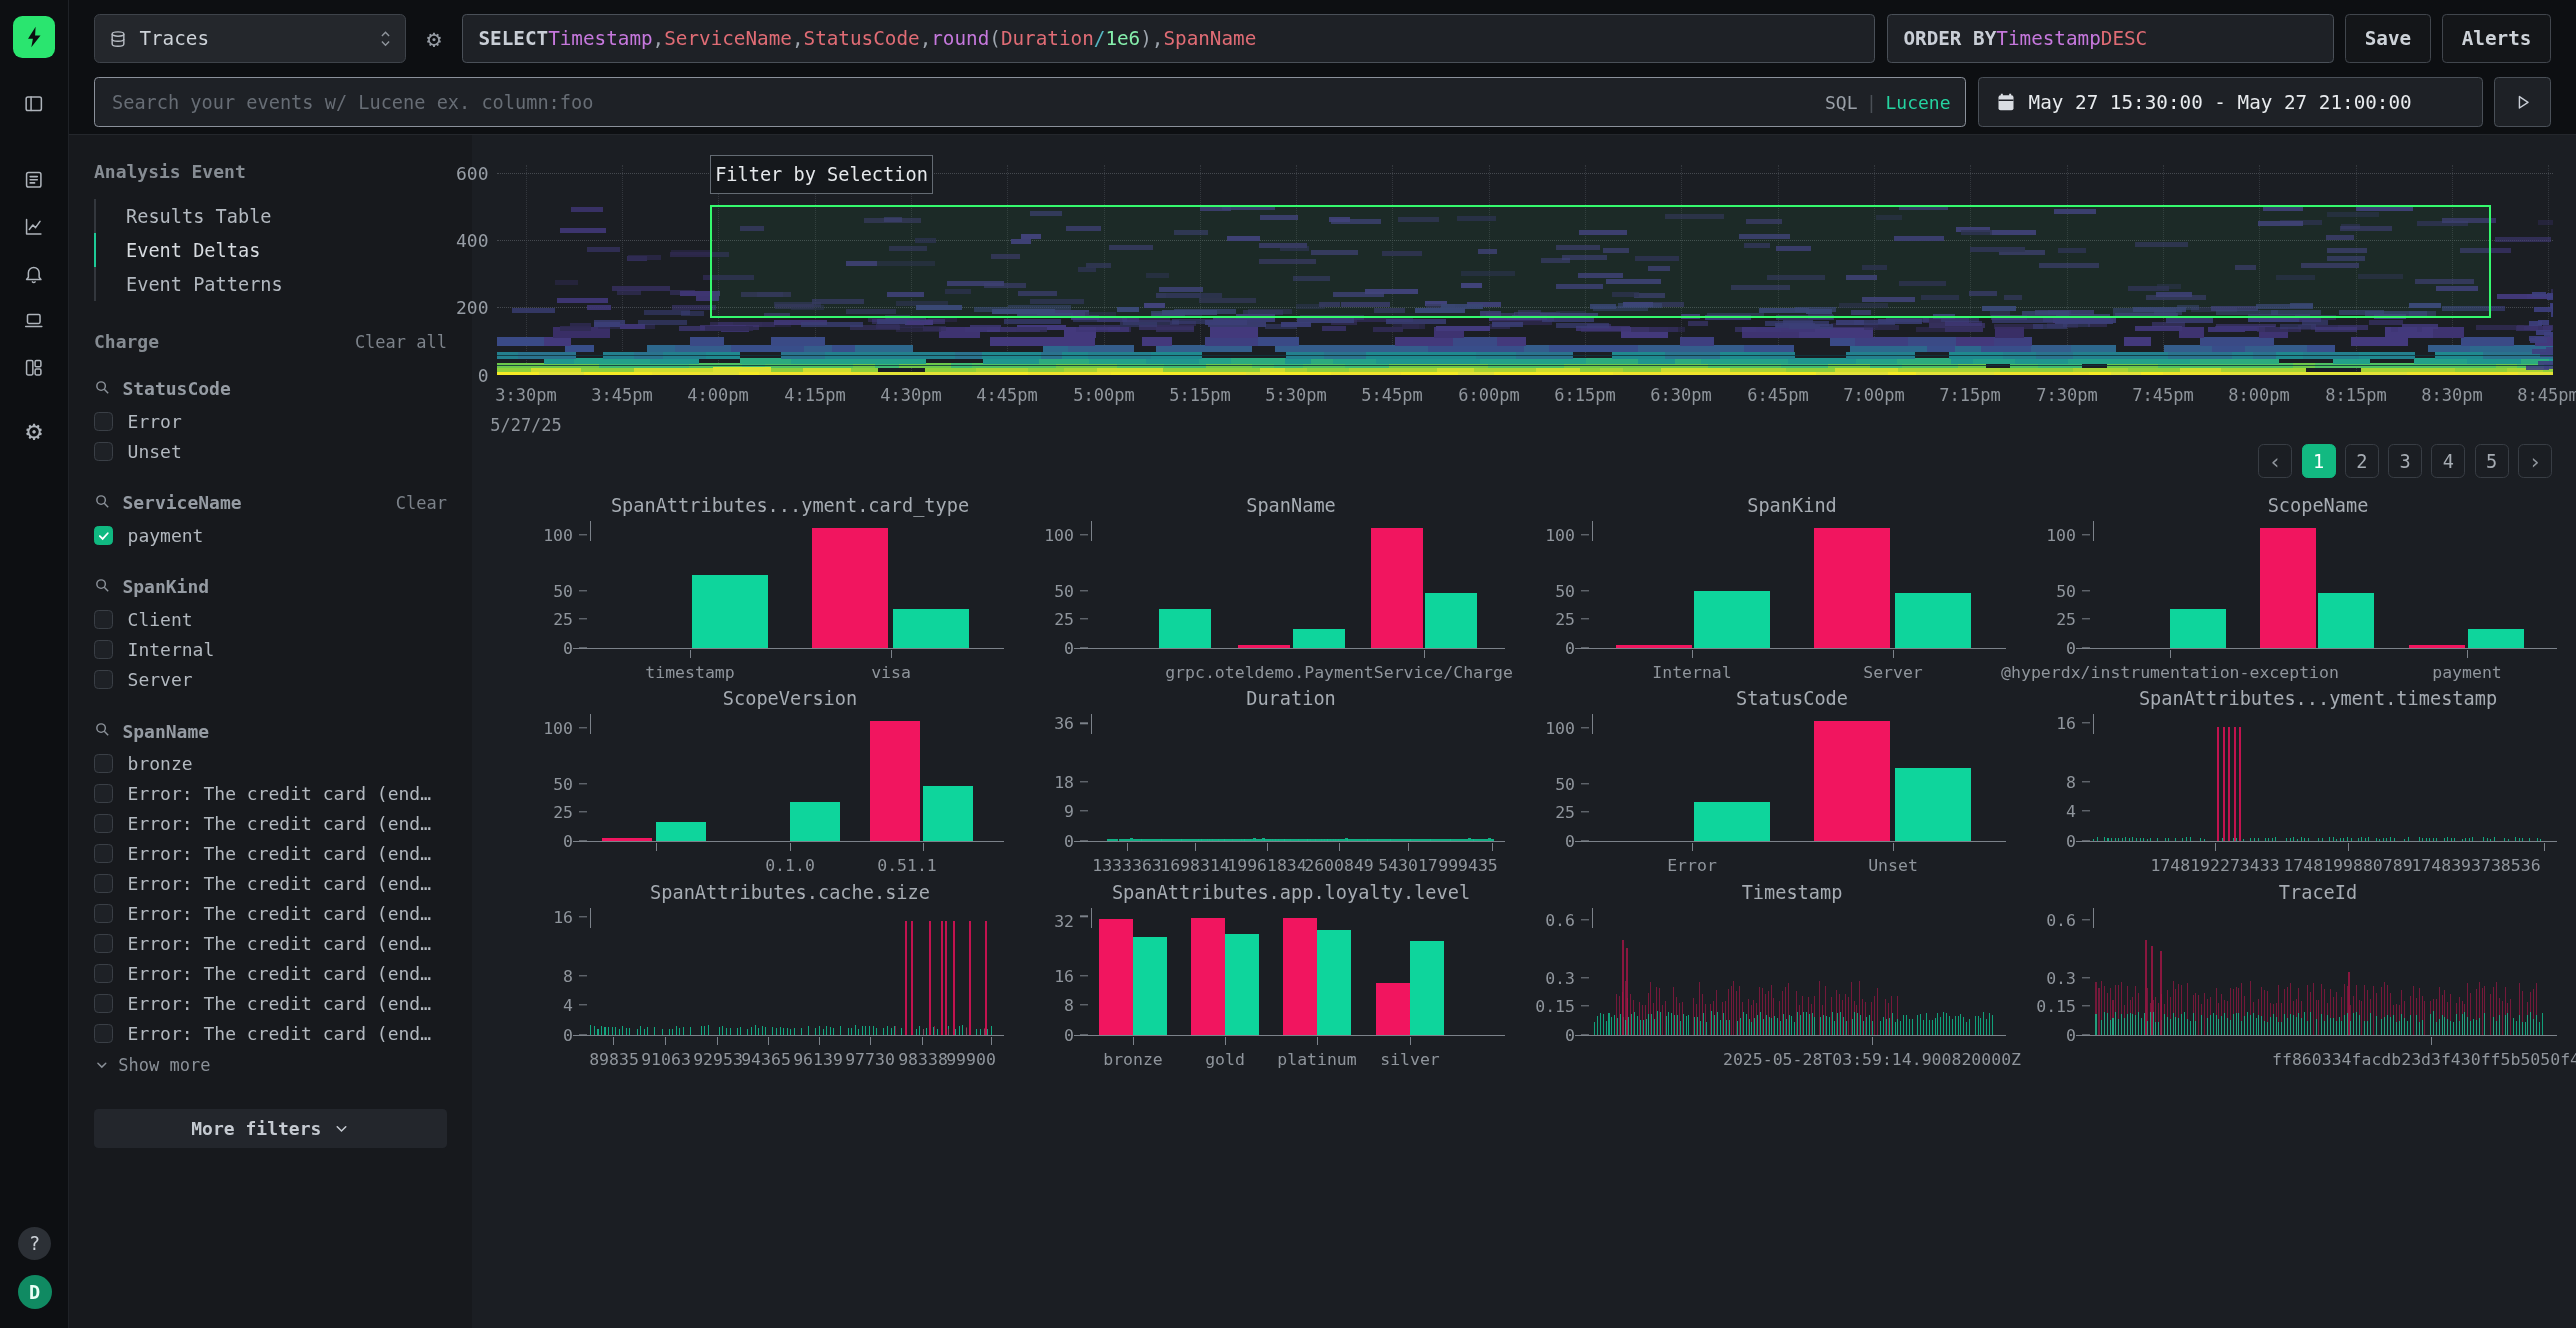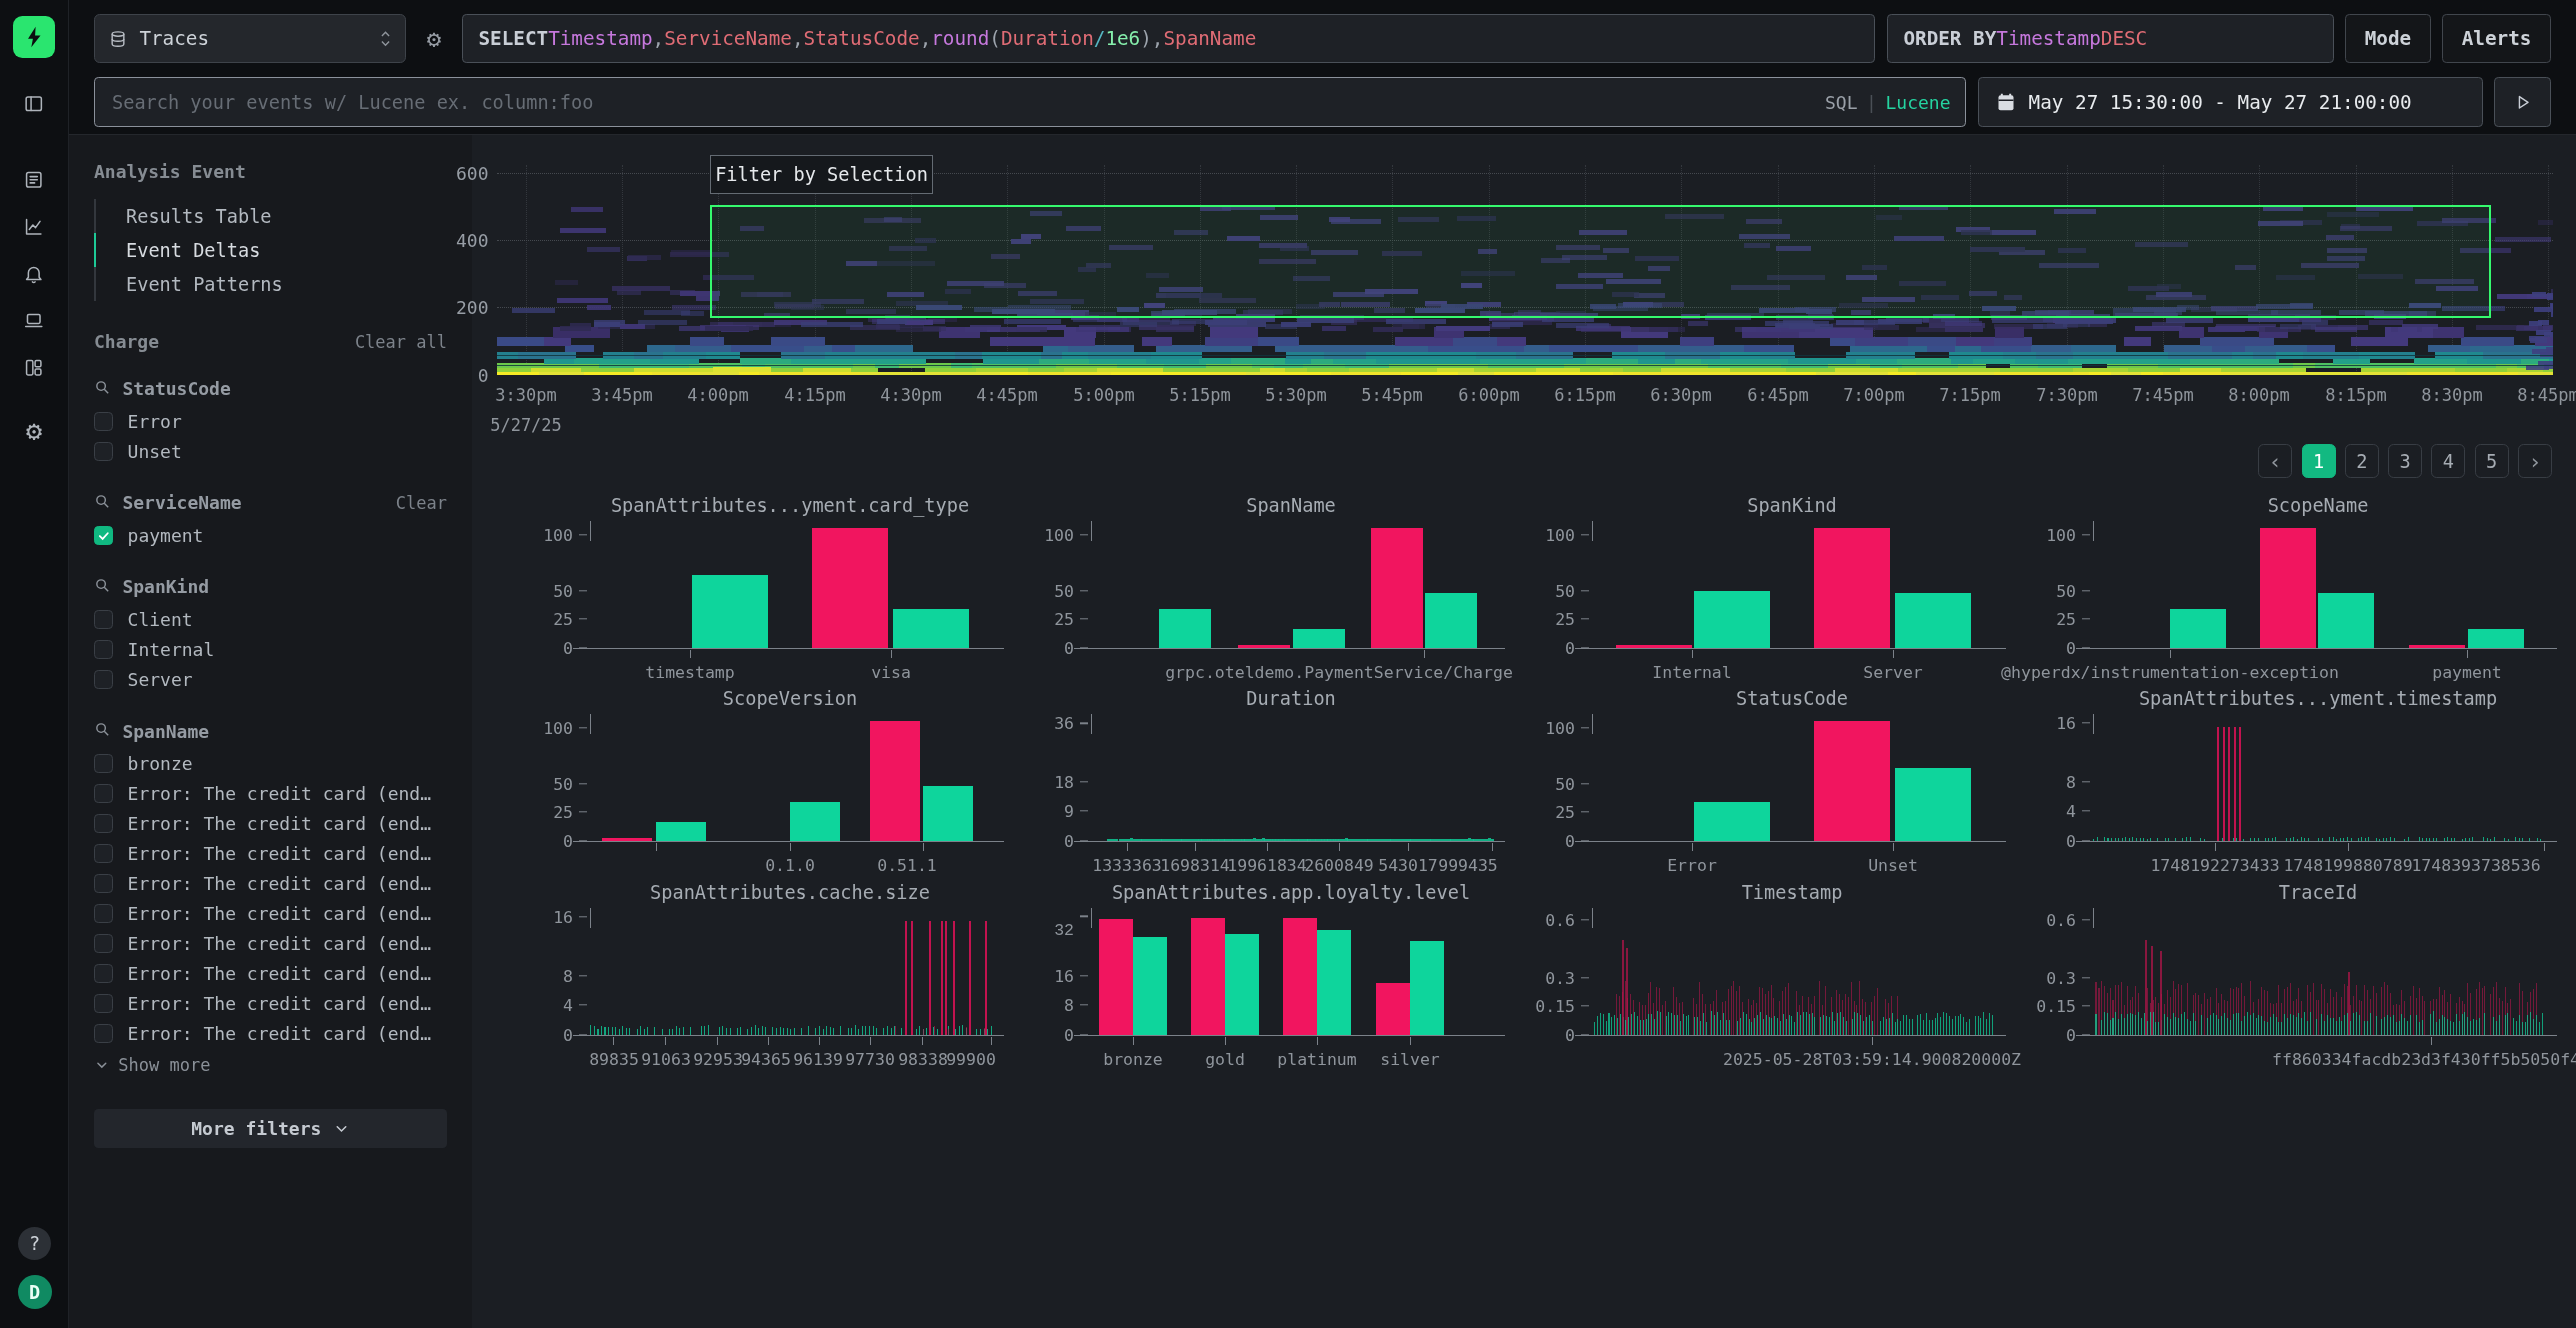--- a/index.html
+++ b/index.html
@@ -185,21 +185,21 @@
           <span class="tok-yellow">1e6</span>
           <span class="tok-plain">)</span>
           <span class="tok-plain">,</span>
           <span class="tok-red">SpanName</span>
         </div>
       <div class="qbox" id="orderby-box">
           <span class="tok-kw">ORDER BY </span>
           <span class="tok-purple">Timestamp </span>
           <span class="tok-red">DESC</span>
         </div>
-      <button class="hdr-btn">Mode</button>
+      <button class="hdr-btn">Save</button>
       <button class="hdr-btn">Alerts</button>
     </div>
     <div class="row2">
       <div class="search-wrap">
         <input id="search-input" readonly="" placeholder="Search your events w/ Lucene ex. column:foo" style="">
         <div class="lang">
           <span class="sql">SQL</span>
           <span class="sep">|</span>
           <span class="lucene">Lucene</span>
         </div>
@@ -1717,21 +1717,21 @@
           <div class="mini-title" style="left: 268px;">SpanAttributes.app.loyalty.level</div>
           <div class="mini-plot" style="left: 68px; top: 31.5px; width: 401px; height: 122px;">
             <div class="mp-base"></div>
             <div class="mp-corner"></div>
             <div class="ylab" style="top: 122px;">0</div>
             <div class="ytick" style="top: 122px;"></div>
             <div class="ylab" style="top: 92px;">8</div>
             <div class="ytick" style="top: 92px;"></div>
             <div class="ylab" style="top: 63px;">16</div>
             <div class="ytick" style="top: 63px;"></div>
-            <div class="ylab" style="top: 17px; font-family: Liberation Mono, monospace;">32</div>
+            <div class="ylab" style="top: 8px;">32</div>
             <div class="ytick" style="top: 3.7px;"></div>
             <div class="bar" style="left: 8px; width: 34px; height: 116px; background: rgb(241, 21, 95);"></div>
             <div class="bar" style="left: 42px; width: 34px; height: 98px; background: rgb(14, 213, 156);"></div>
             <div class="bar" style="left: 100px; width: 34px; height: 117px; background: rgb(241, 21, 95);"></div>
             <div class="bar" style="left: 134px; width: 34px; height: 101px; background: rgb(14, 213, 156);"></div>
             <div class="bar" style="left: 192px; width: 34px; height: 117px; background: rgb(241, 21, 95);"></div>
             <div class="bar" style="left: 226px; width: 34px; height: 105px; background: rgb(14, 213, 156);"></div>
             <div class="bar" style="left: 285px; width: 34px; height: 52px; background: rgb(241, 21, 95);"></div>
             <div class="bar" style="left: 319px; width: 34px; height: 94px; background: rgb(14, 213, 156);"></div>
             <div class="xtick" style="left: 42px;"></div>

